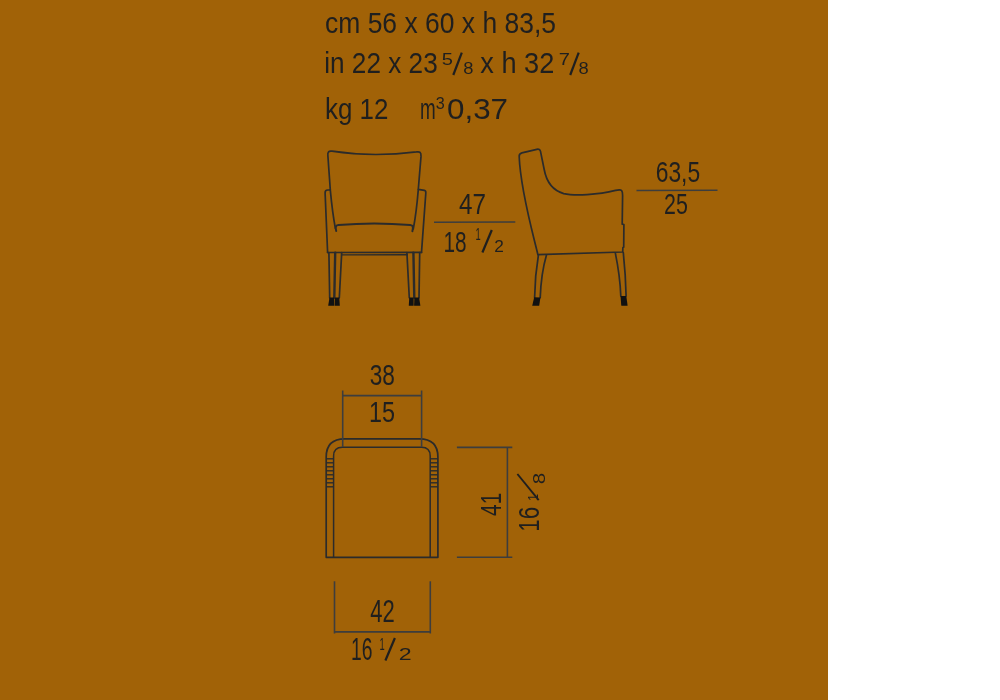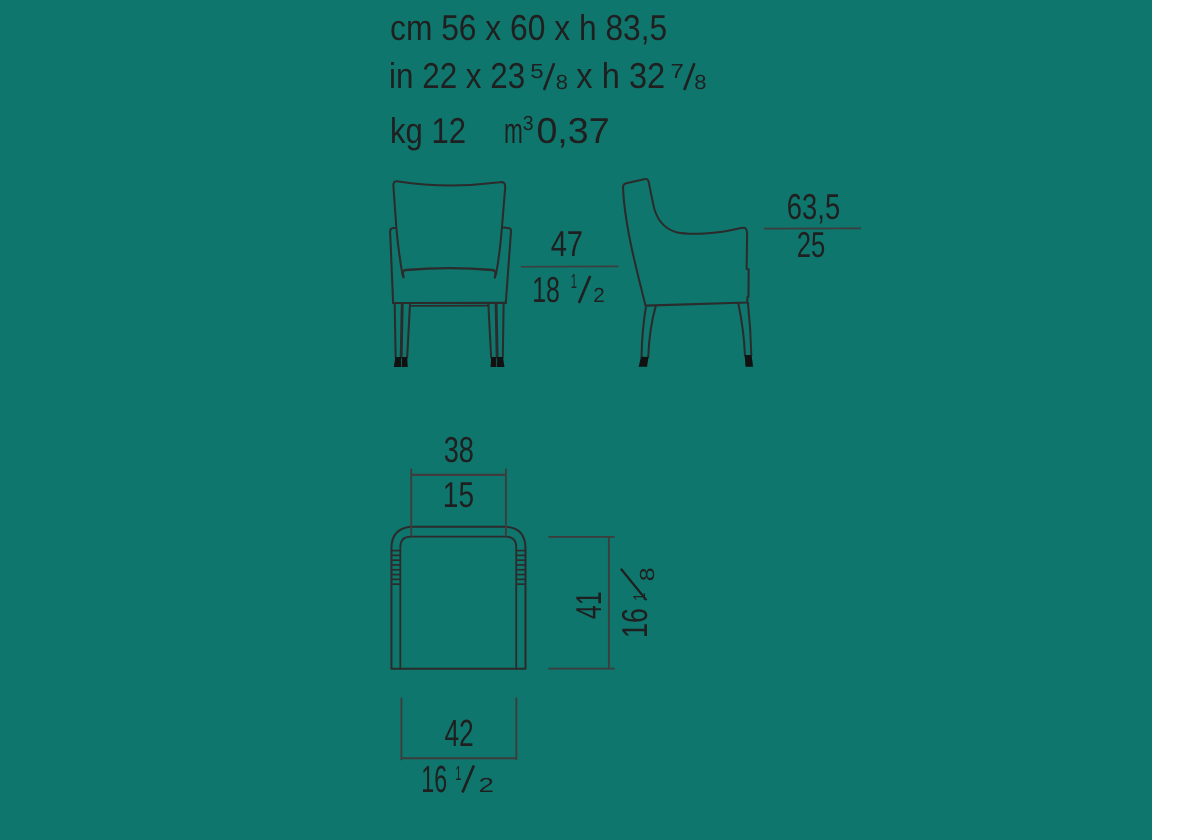--- a/index.html
+++ b/index.html
@@ -1,16 +1,16 @@
 <!DOCTYPE html>
 <html><head>
 <meta charset="utf-8">
 <style>
   html,body{margin:0;padding:0;background:#ffffff;}
-  #page{position:relative;width:960px;height:700px;background:#0f766e;overflow:hidden;}
+  #page{position:relative;width:828px;height:700px;background:#a16207;overflow:hidden;}
   svg{position:absolute;left:0;top:0;filter:blur(0.5px);}
   text{font-family:"Liberation Sans", sans-serif;fill:#1f1f1f;}
 </style>
 </head>
 <body>
 <div id="page">
 <svg width="1000" height="700" viewBox="0 0 1000 700">
 
   <text x="325" y="33.2" font-size="30" textLength="231" lengthAdjust="spacingAndGlyphs">cm 56 x 60 x h 83,5</text>
 

